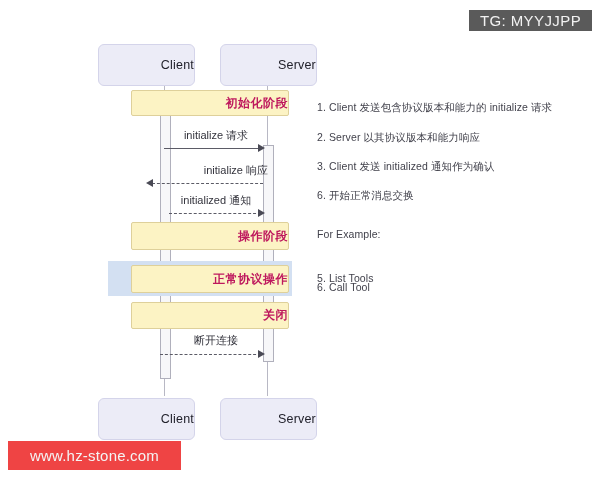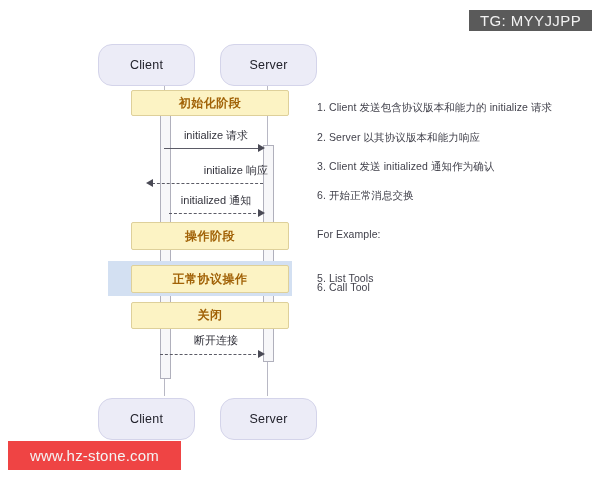--- a/index.html
+++ b/index.html
@@ -21,24 +21,24 @@
     left: 0; top: 0;
     width: 600px;
     height: 480px;
   }
 
   
   .actor-box {
     position: absolute;
     background: #ececf7;
     border: 1px solid #d4d4ea;
-    border-radius: 14px;
-    display: flex;
-    align-items: center;
-    justify-content: center;
+    border-radius: 6px;
+    display: flex;
+    align-items: center;
+    justify-content: flex-end;
     font-size: 12.5px;
     color: #22222c;
     letter-spacing: .2px;
   }
 
   
   .lifeline {
     position: absolute;
     width: 1px;
     background: #b8b8c4;
@@ -53,24 +53,24 @@
   }
 
   
   .phase-bar {
     position: absolute;
     background: #fcf3c4;
     border: 1px solid #ded09a;
     border-radius: 2px;
     display: flex;
     align-items: center;
-    justify-content: center;
+    justify-content: flex-end;
     font-size: 12px;
     font-weight: bold;
-    color: #a16207;
+    color: #be185d;
     letter-spacing: .5px;
     z-index: 6;
   }
 
   
   .highlight-band {
     position: absolute;
     background: #d3e0f2;
     z-index: 3;
   }

